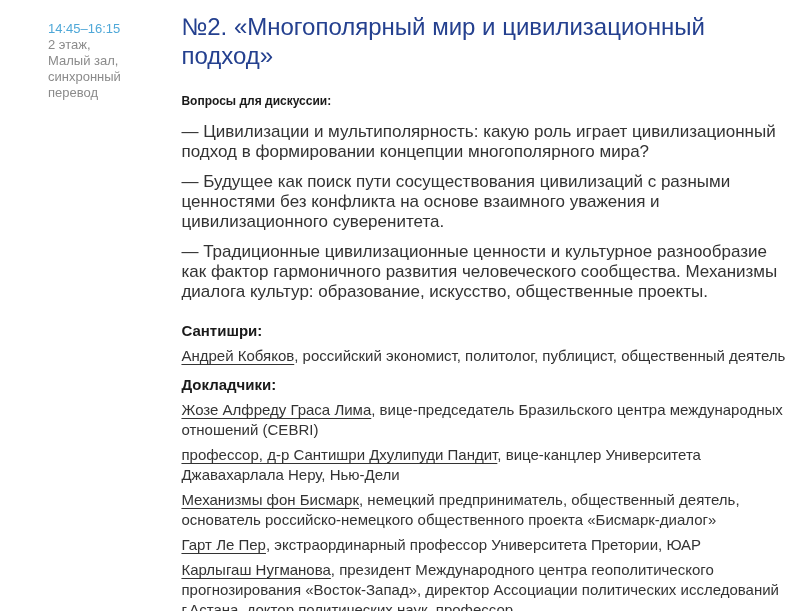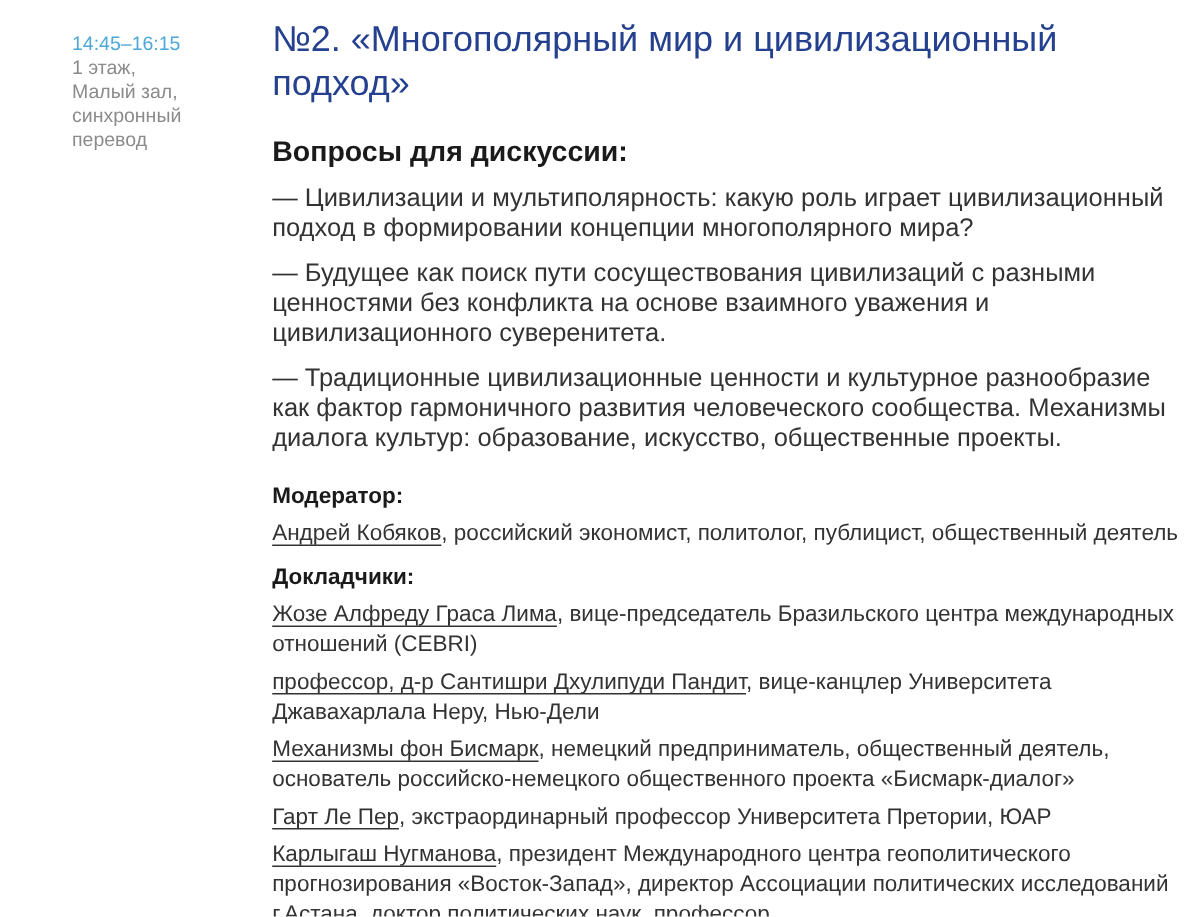--- a/index.html
+++ b/index.html
@@ -22,21 +22,21 @@
   
   .main { width: 630px; }
   .session-title {
     font-size: 24px;
     line-height: 29px;
     font-weight: 400;
     color: var(--c-title, #24408f);
   }
   .questions-heading {
     margin-top: 21px;
-    font-size: 19px;
+    font-size: 12px;
     line-height: 21px;
     font-weight: 700;
     color: #1a1a1a;
   }
   .question { margin-top: 10px; font-size: 17px; line-height: 20px; color: #333333; }
 
   .section-heading {
     font-size: 15px;
     line-height: 21px;
     font-weight: 700;
@@ -61,35 +61,35 @@
   }
 </style>
 </head>
 <body>
 
 <div class="page">
 
   <div class="sidebar">
     <div class="session-time">14:45–16:15</div>
     <div class="session-location">
-      <div>1 этаж,</div>
+      <div>2 этаж,</div>
       <div>Малый зал,</div>
       <div>синхронный перевод</div>
     </div>
   </div>
 
   <div class="main">
     <h1 class="session-title">№2. «Многополярный мир и цивилизационный подход»</h1>
 
     <p class="questions-heading">Вопросы для дискуссии:</p>
     <p class="question">— Цивилизации и мультиполярность: какую роль играет цивилизационный подход в&nbsp;формировании концепции многополярного мира?</p>
     <p class="question">— Будущее как поиск пути сосуществования цивилизаций с разными ценностями без конфликта на основе взаимного уважения и цивилизационного суверенитета.</p>
     <p class="question">— Традиционные цивилизационные ценности и культурное разнообразие как фактор гармоничного развития человеческого сообщества. Механизмы диалога культур: образование, искусство, общественные проекты.</p>
 
-    <p class="section-heading moderator-heading">Модератор:</p>
+    <p class="section-heading moderator-heading">Сантишри:</p>
     <p class="person"><a class="person-name">Андрей Кобяков</a><span>, российский экономист, политолог, публицист, общественный деятель</span></p>
 
     <p class="section-heading speakers-heading">Докладчики:</p>
 
     <p class="person"><a class="person-name">Жозе Алфреду Граса Лима</a><span>, вице-председатель Бразильского центра международных отношений (CEBRI)</span></p>
     <p class="person"><a class="person-name">профессор, д-р Сантишри Дхулипуди Пандит</a><span>, вице-канцлер Университета Джавахарлала Неру, Нью-Дели</span></p>
     <p class="person"><a class="person-name">Механизмы фон Бисмарк</a><span>, немецкий предприниматель, общественный деятель, основатель российско-немецкого общественного проекта «Бисмарк-диалог»</span></p>
     <p class="person"><a class="person-name">Гарт Ле Пер</a><span>, экстраординарный профессор Университета Претории, ЮАР</span></p>
     <p class="person"><a class="person-name">Карлыгаш Нугманова</a><span>, президент Международного центра геополитического прогнозирования «Восток-Запад», директор Ассоциации политических исследований г.Астана, доктор политических&nbsp;наук,&nbsp;профессор</span></p>
     <p class="person"><a class="person-name">Николай Вавилов</a><span>, востоковед-китаист</span></p>

